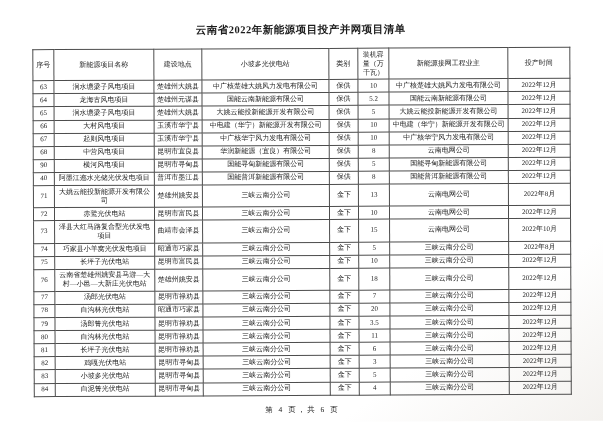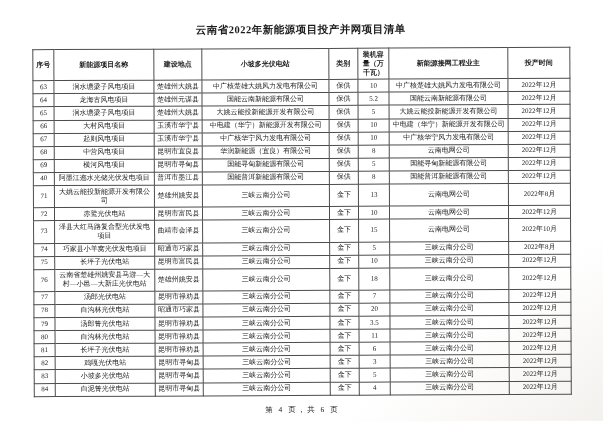--- a/index.html
+++ b/index.html
@@ -32,21 +32,21 @@
   }
   table.projects th, table.projects td {
     border:0.6px solid #4d4d4d;
     padding:1.5px 2px;
     text-align:center;
     vertical-align:middle;
     line-height:1.3;
     word-break:break-all;
     overflow:hidden;
   }
-  table.projects th { font-weight:bold; font-size:7px; }
+  table.projects th { font-weight:normal; font-size:7px; }
   .page-footer {
     text-align:center;
     font-size:7.5px;
     margin-top:9px;
     letter-spacing:2px;
   }
 </style>
 </head>
 <body>
 
@@ -132,21 +132,21 @@
           <td>68</td>
           <td>中营风电项目</td>
           <td>昆明市宜良县</td>
           <td>华润新能源（宜良）有限公司</td>
           <td>保供</td>
           <td>8</td>
           <td>云南电网公司</td>
           <td>2022年12月</td>
         </tr>
         <tr>
-          <td>69</td>
+          <td>90</td>
           <td>横河风电项目</td>
           <td>昆明市寻甸县</td>
           <td>国能寻甸新能源有限公司</td>
           <td>保供</td>
           <td>5</td>
           <td>国能寻甸新能源有限公司</td>
           <td>2022年12月</td>
         </tr>
         <tr>
           <td>40</td>

